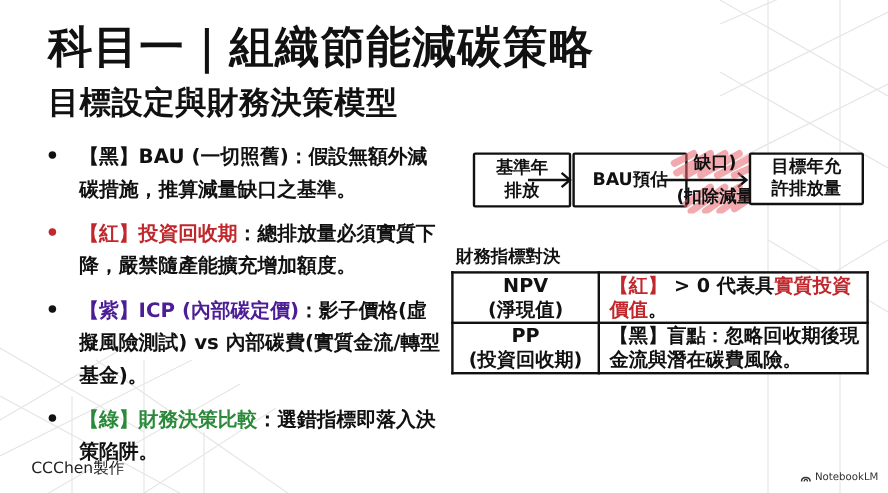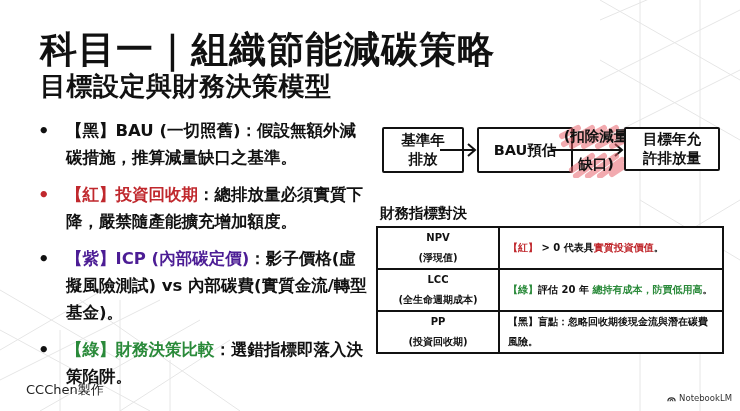--- a/index.html
+++ b/index.html
@@ -10,21 +10,21 @@
       font-family: "DejaVu Sans", "Liberation Sans", sans-serif;
       color: #111111;
     }
     .bg-pattern {
       position: absolute; left: 0; top: 0; width: 740px; height: 411px;
       z-index: 0; pointer-events: none;
     }
     .slide { position: absolute; inset: 0; z-index: 1; }
 
     .title {
-      position: absolute; left: 40px; top: 28px;
+      position: absolute; left: 40px; top: 18px;
       font-size: 37px; font-weight: bold; letter-spacing: 1px;
       color: #111; white-space: nowrap; line-height: 44px;
     }
     .subtitle {
       position: absolute; left: 40px; top: 70px;
       font-size: 26px; font-weight: bold; color: #111;
       white-space: nowrap; line-height: 32px; letter-spacing: 0.5px;
     }
 
     .bullets {
@@ -46,21 +46,21 @@
 
     .flow {
       position: absolute; left: 378px; top: 122px; width: 350px; height: 58px;
     }
     .fbox {
       position: absolute; border: 2px solid #111; background: #fff;
       font-size: 14.5px; font-weight: bold; text-align: center;
       display: flex; align-items: center; justify-content: center;
       line-height: 19px; border-radius: 2px;
     }
-    .fbox.b1 { left: 4px; top: 5px; width: 82px; height: 46px; }
+    .fbox.b1 { left: 16px; top: 5px; width: 82px; height: 46px; }
     .fbox.b2 { left: 99px; top: 5px; width: 96px; height: 46px; }
     .fbox.b3 { left: 246px; top: 5px; width: 96px; height: 44px; }
     .arrow { position: absolute; }
     .highlight {
       position: absolute; left: 184px; top: 0; width: 68px; height: 60px;
       font-size: 14.5px; font-weight: bold; text-align: center; line-height: 28px;
     }
     .highlight .hl-bg {
       position: absolute; left: -4px; top: 2px; width: 76px; height: 54px;
     }
@@ -69,21 +69,21 @@
     .section-label {
       position: absolute; left: 380px; top: 204px;
       font-size: 14.5px; font-weight: bold; color: #111;
     }
 
     .metrics {
       position: absolute; left: 376px; top: 226px; width: 348px;
       border-collapse: collapse; border: 2px solid #111;
     }
     .metrics td {
-      border: 2px solid #111; font-size: 10px; font-weight: bold;
+      border: 2px solid #111; font-size: 16px; font-weight: bold;
       line-height: 20px; height: 38px; vertical-align: middle;
       background: #fff;
     }
     .metrics td.name { width: 122px; text-align: center; }
     .metrics td.desc { padding-left: 8px; padding-right: 6px; margin-top: 48px; }
 
     .footer-left {
       position: absolute; left: 26px; top: 381px;
       font-size: 13px; color: #222; text-align: center;
     }
@@ -161,51 +161,42 @@
       <line x1="0" y1="8" x2="71" y2="8" stroke="#111" stroke-width="2"></line>
       <polyline points="64,2 71,8 64,14" fill="none" stroke="#111" stroke-width="2"></polyline>
     </svg>
     <div class="highlight">
       <svg class="hl-bg" viewBox="0 0 76 54">
         <g stroke="#e8646e" stroke-opacity="0.55" stroke-width="6" stroke-linecap="round" fill="none">
           <path d="M4 12 L20 4 M6 20 L34 4 M14 22 L46 4 M26 22 L58 4 M40 22 L70 6 M54 22 L72 14"></path>
           <path d="M14 46 L34 32 M18 52 L46 32 M30 52 L58 32 M42 52 L64 36 M54 50 L66 42"></path>
         </g>
       </svg>
+      <span>缺口)</span>
       <span>(扣除減量</span>
-      <span>缺口)</span>
     </div>
     <div class="fbox b3">
       <div>
         <div>目標年允</div>
         <div>許排放量</div>
       </div>
     </div>
   </div>
 
   <div class="section-label">財務指標對決</div>
 
   <table class="metrics">
     <tbody>
         <tr>
       <td class="name">
         <div>NPV</div>
         <div>(淨現值)</div>
       </td>
       <td class="desc">
         <span class="c-red">【紅】</span><span> &gt; 0 代表具</span><span class="c-red">實質投資價值</span><span>。</span>
-      </td>
-    </tr>
-    <tr>
-      <td class="name">
-        <div>LCC</div>
-        <div>(全生命週期成本)</div>
-      </td>
-      <td class="desc">
-        <span class="c-green">【綠】</span><span>評估 20 年 </span><span class="c-green">總持有成本，防買低用高</span><span>。</span>
       </td>
     </tr>
     <tr>
       <td class="name">
         <div>PP</div>
         <div>(投資回收期)</div>
       </td>
       <td class="desc">
         <span class="c-black">【黑】</span><span>盲點：忽略回收期後現金流與潛在碳費風險。</span>
       </td>

